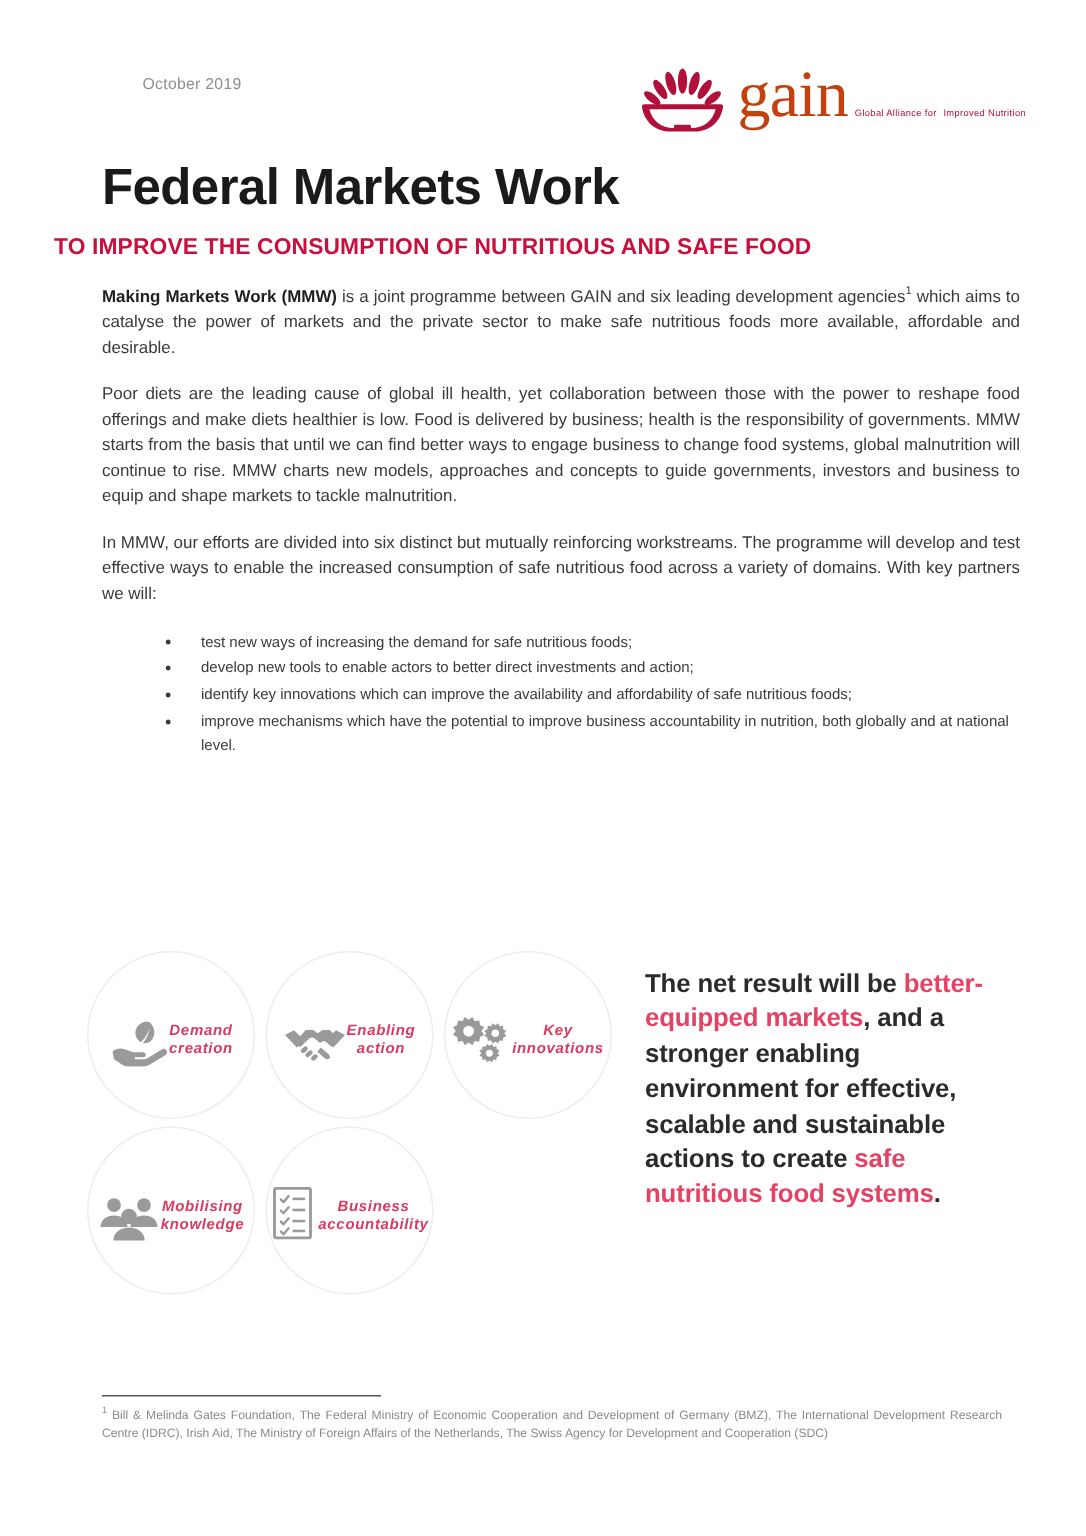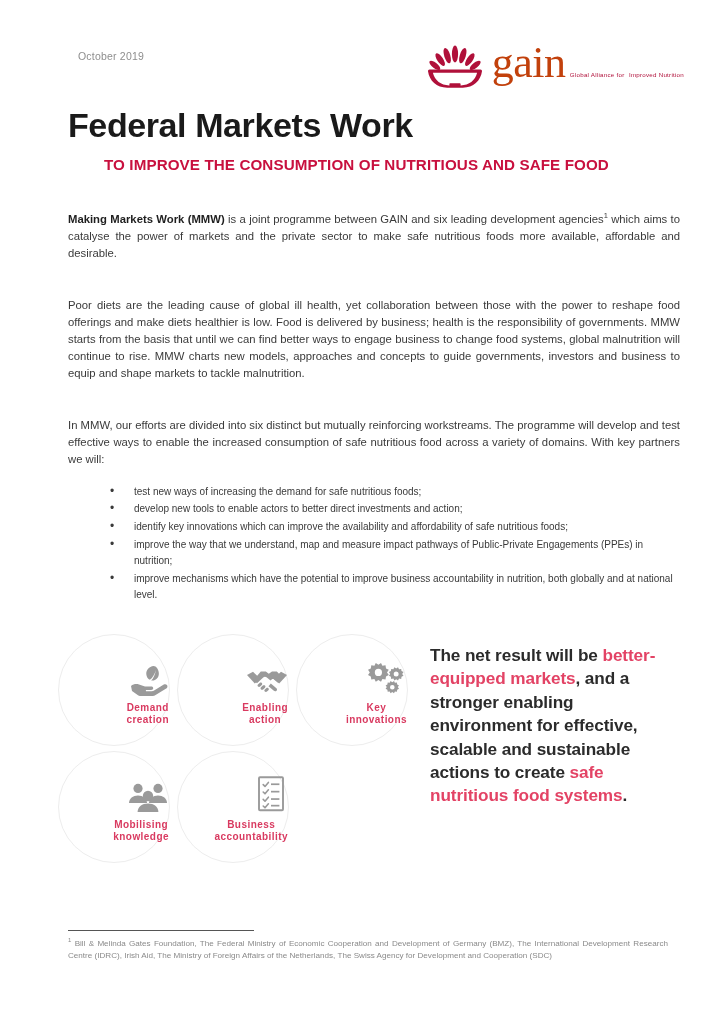--- a/index.html
+++ b/index.html
@@ -7,21 +7,21 @@
     width: 724px; height: 1024px;
     background: #ffffff;
     font-family: "Liberation Sans", sans-serif;
     overflow: hidden;
   }
   .page { position: relative; width: 724px; height: 1024px; padding: 0; }
 
   
   .header { position: relative; height: 105px; }
   .doc-date {
-    position: absolute; left: 78px; top: 50px;
+    position: absolute; left: 95px; top: 50px;
     font-size: 10.5px; color: #8e8e8e; letter-spacing: .2px;
   }
   .logo { position: absolute; right: 40px; top: 42px; display: flex; align-items: flex-start; gap: 9px; }
   .logo-mark { width: 56px; height: 48px; flex: none; }
   .logo-text { position: relative; padding-top: 1px; }
   .logo-word {
     font-family: Liberation Serif, serif;
     font-size: 44px; line-height: 40px; color: #c2410c;
     letter-spacing: -0.5px;
   }
@@ -30,30 +30,30 @@
     letter-spacing: .25px; margin-top: 1px; white-space: nowrap;
   }
 
   
   .title {
     margin: 0 40px 0 68px;
     font-size: 34px; font-weight: bold; color: #1a1a1a;
     letter-spacing: -0.4px; line-height: 40px;
   }
   .subtitle {
-    margin: 10px 40px 0 104px;
+    margin: 10px 40px 0 36px;
     font-size: 15.2px; font-weight: bold; color: #c8103e;
     letter-spacing: .1px; line-height: 20px;
   }
 
   
   .body { margin: 0 44px 0 68px; }
   p.para {
     font-size: 11.3px; line-height: 16.8px; color: #3a3a3a;
-    text-align: justify; margin-top: 36px;
+    text-align: justify; margin-top: 15px;
   }
   p.para b { color: #1f1f1f; font-weight: bold; }
   sup.fn { font-size: 7.5px; vertical-align: super; line-height: 0; }
 
   ul.bullets { margin: 16px 0 0 0; padding: 0; list-style: none; }
   ul.bullets li {
     position: relative;
     font-size: 10px; line-height: 16.6px; color: #3a3a3a;
     padding-left: 66px; margin-bottom: 1px;
   }
@@ -69,23 +69,23 @@
   }
   .circles {
     width: 350px;
     display: grid; grid-template-columns: repeat(3, 112px);
     grid-template-rows: repeat(2, 112px);
     column-gap: 7px; row-gap: 5px;
   }
   .circle {
     width: 112px; height: 112px; border-radius: 50%;
     border: 1px solid #ededed;
-    display: flex; flex-direction: column;
-    align-items: flex-end; justify-content: center;
-    text-align: center; padding-top: 2px;
+    display: flex; flex-direction: row;
+    align-items: center; justify-content: center;
+    text-align: center; padding-top: 2px; font-style: italic;
   }
   .circle .ico { height: 40px; display: flex; align-items: flex-end; justify-content: center; }
   .circle .ico svg { display: block; }
   .circle .lab {
     margin-top: 6px;
     font-size: 10px; font-weight: bold; color: #d93a60;
     line-height: 12.5px; letter-spacing: .45px;
   }
 
   .quote {
@@ -154,21 +154,20 @@
     </p>
 
     <p class="para">Poor diets are the leading cause of global ill health, yet collaboration between those with the power to reshape food offerings and make diets healthier is low. Food is delivered by business; health is the responsibility of governments. MMW starts from the basis that until we can find better ways to engage business to change food systems, global malnutrition will continue to rise. MMW charts new models, approaches and concepts to guide governments, investors and business to equip and shape markets to tackle malnutrition.</p>
 
     <p class="para">In MMW, our efforts are divided into six distinct but mutually reinforcing workstreams. The programme will develop and test effective ways to enable the increased consumption of safe nutritious food across a variety of domains. With key partners we will:</p>
 
     <ul class="bullets">
       <li>test new ways of increasing the demand for safe nutritious foods;</li>
       <li>develop new tools to enable actors to better direct investments and action;</li>
       <li>identify key innovations which can improve the availability and affordability of safe nutritious foods;</li>
-      <li>improve the way that we understand, map and measure impact pathways of Public-Private Engagements (PPEs) in nutrition;</li>
       <li>improve mechanisms which have the potential to improve business accountability in nutrition, both globally and at national level.</li>
     </ul>
   </div>
 
   <div class="showcase">
 
     <div class="circles">
 
       <div class="circle">
         <span class="ico">

